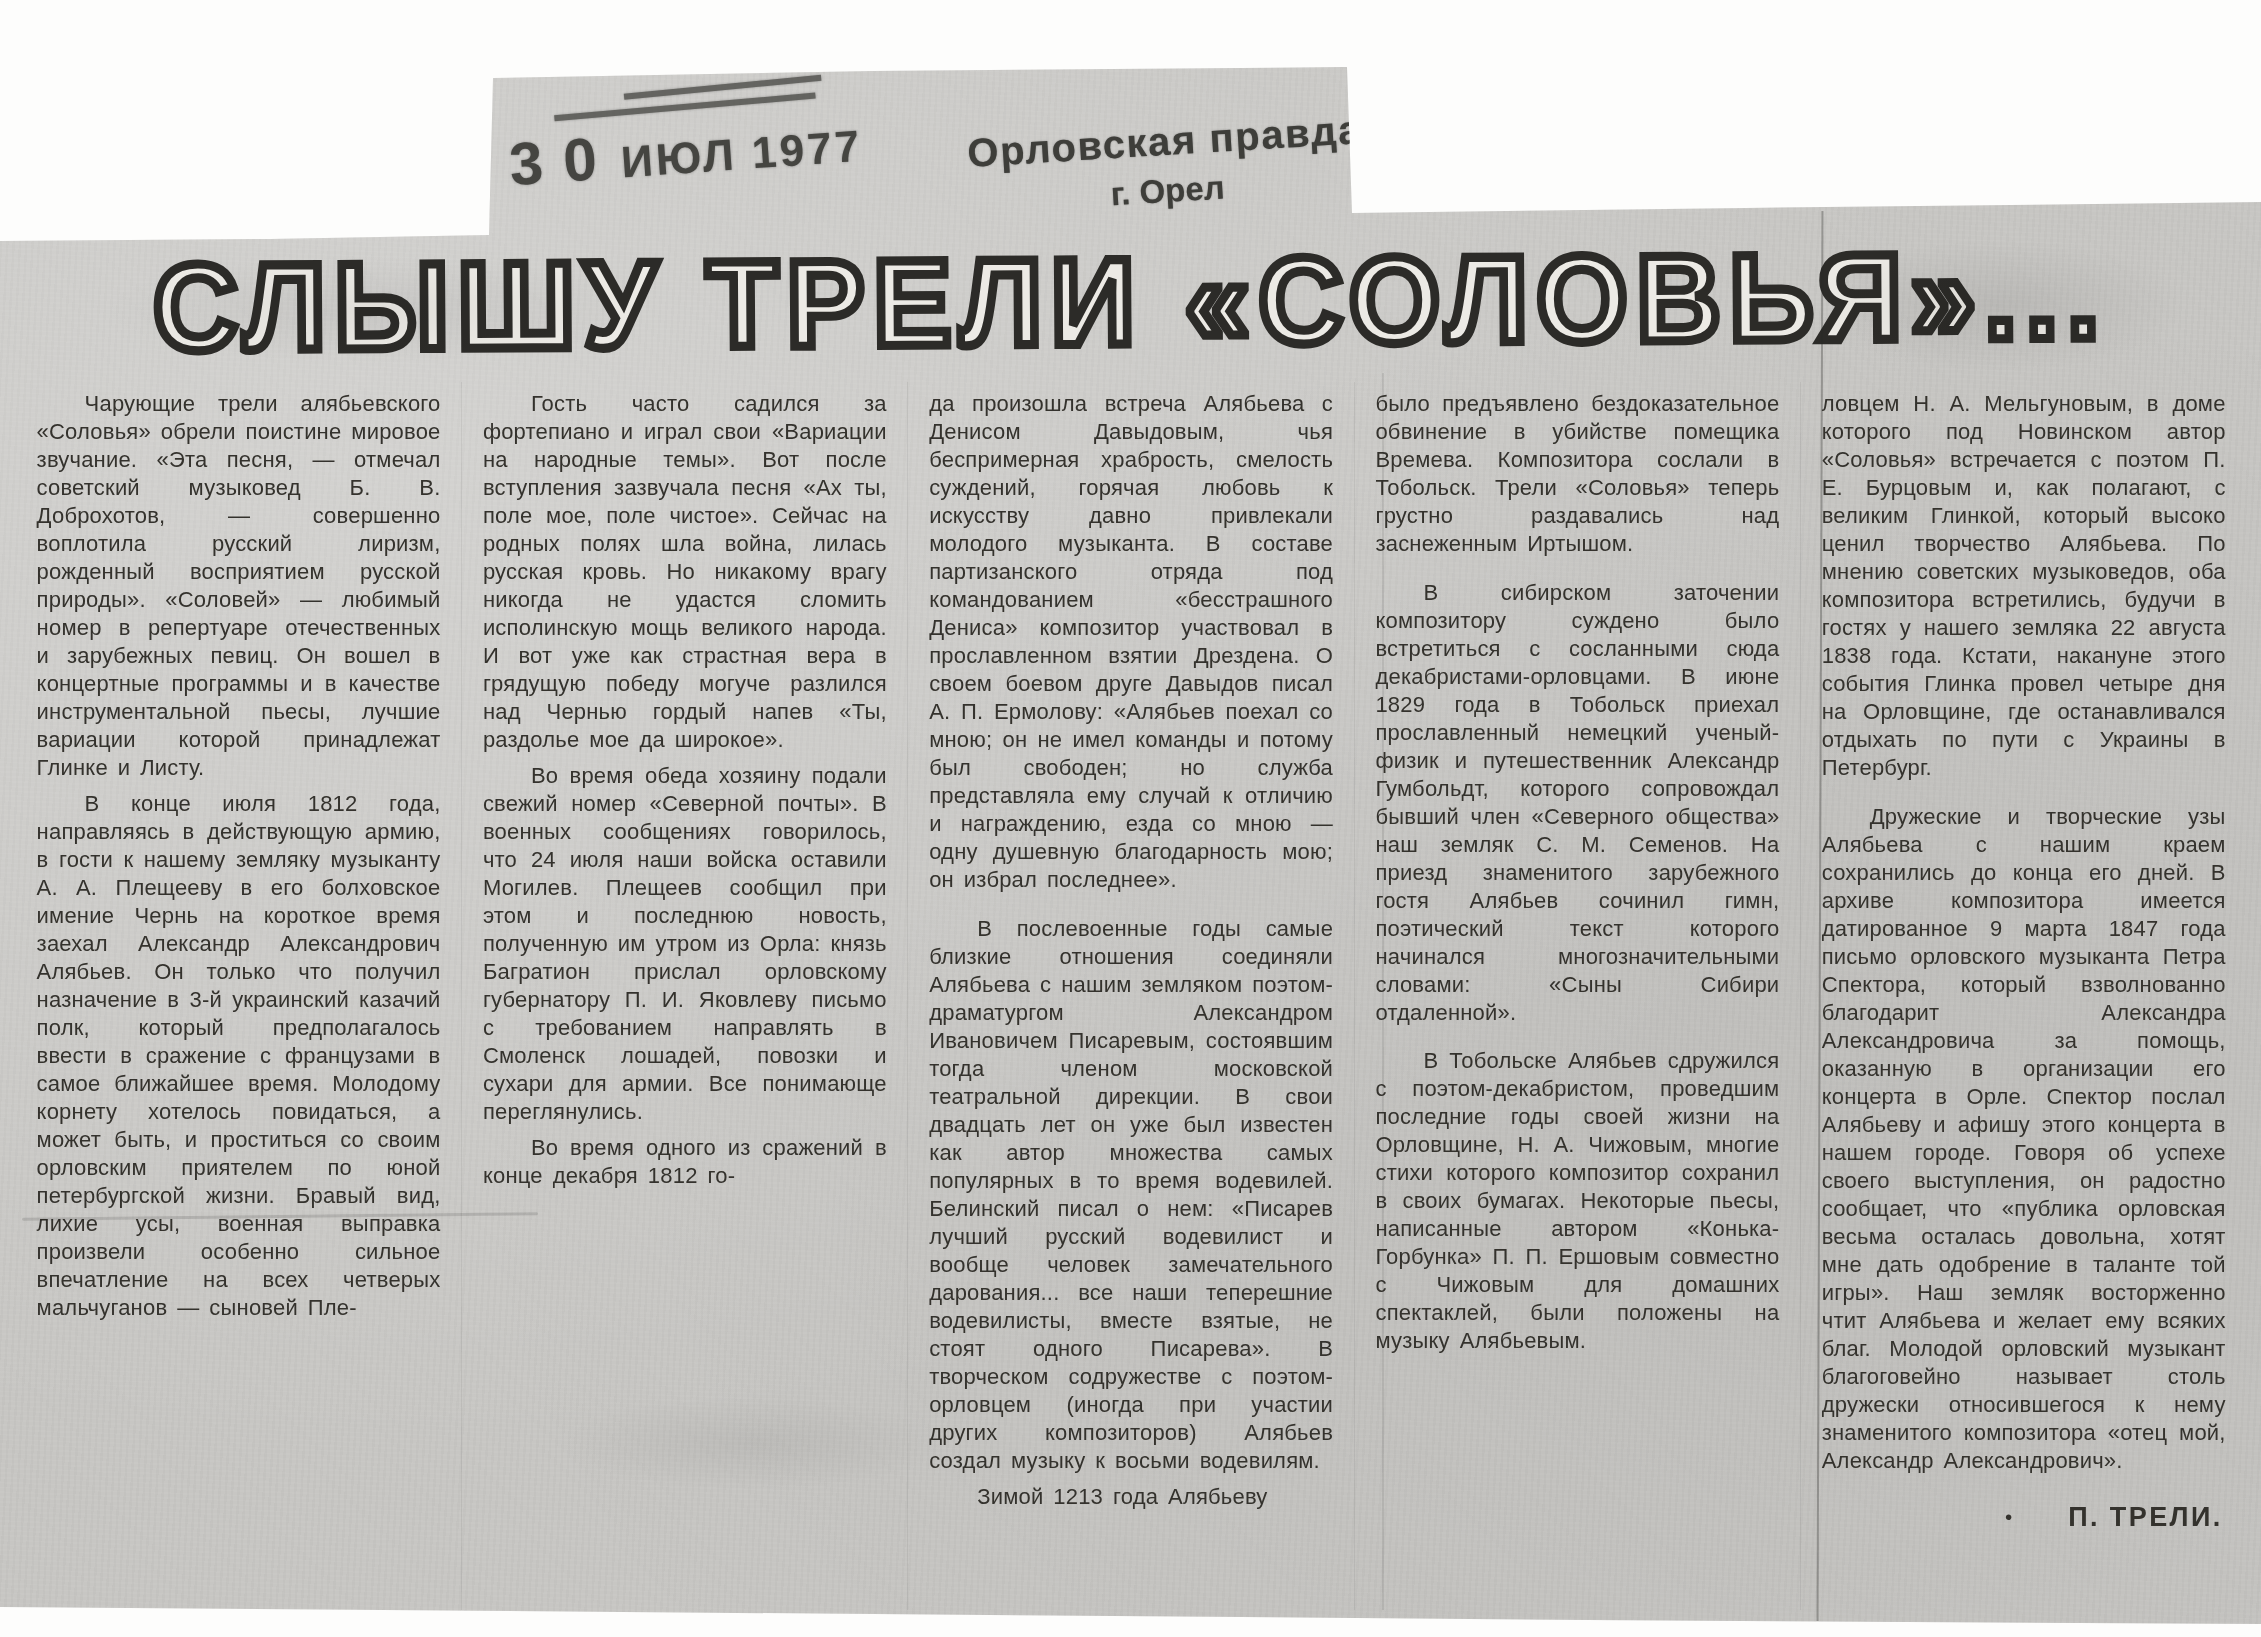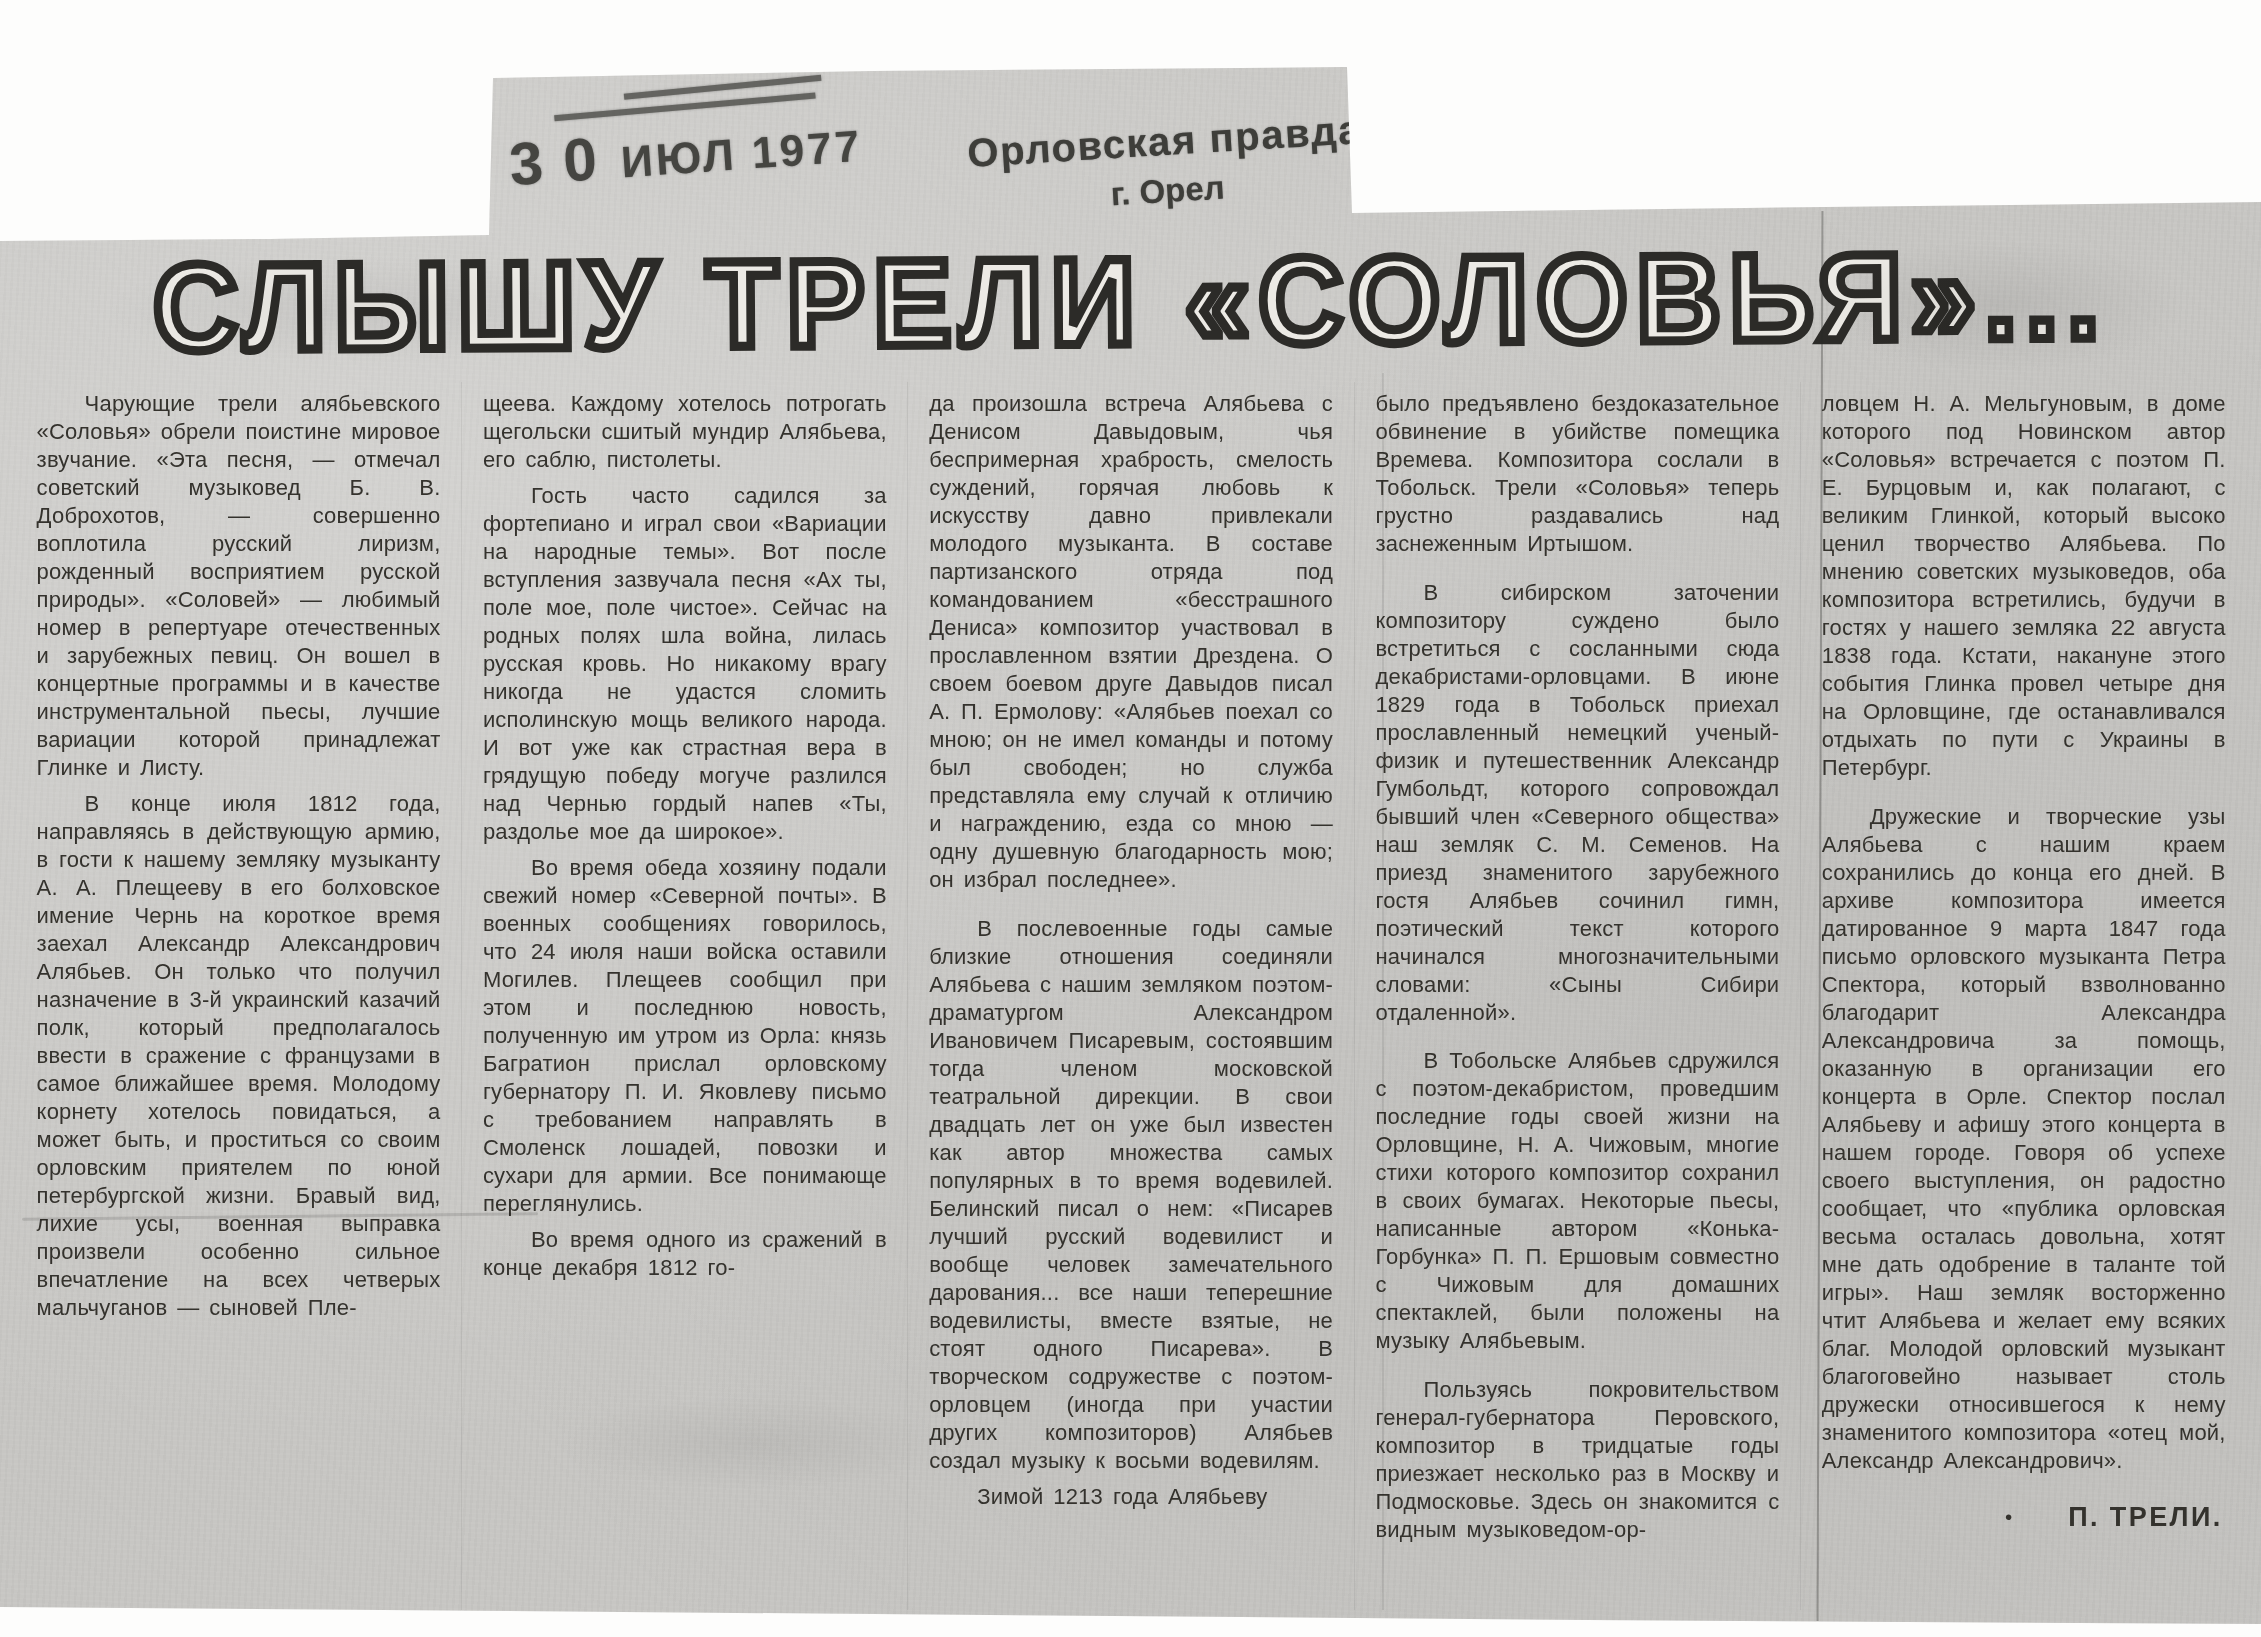--- a/index.html
+++ b/index.html
@@ -85,35 +85,33 @@
     </div>
 
     <div class="headline">СЛЫШУ ТРЕЛИ «СОЛОВЬЯ»...</div>
 
     <div class="columns">
         <div class="column">
           <p class="para indent">Чарующие трели алябьевского «Соловья» обрели поистине мировое звучание. «Эта песня, — отмечал советский музыковед Б. В. Доброхотов, — совершенно воплотила русский лиризм, рожденный восприятием русской природы». «Соловей» — любимый номер в репертуаре отечественных и зарубежных певиц. Он вошел в концертные программы и в качестве инструментальной пьесы, лучшие вариации которой принадлежат Глинке и Листу.</p>
           <p class="para indent">В конце июля 1812 года, направляясь в действующую армию, в гости к нашему земляку музыканту А. А. Плещееву в его болховское имение Чернь на короткое время заехал Александр Александрович Алябьев. Он только что получил назначение в 3-й украинский казачий полк, который предполагалось ввести в сражение с французами в самое ближайшее время. Молодому корнету хотелось повидаться, а может быть, и проститься со своим орловским приятелем по юной петербургской жизни. Бравый вид, лихие усы, военная выправка произвели особенно сильное впечатление на всех четверых мальчуганов — сыновей Пле-</p>
         </div>
         <div class="column">
-          <p class="para">щеева. Каждому хотелось потрогать щегольски сшитый мундир Алябьева, его саблю, пистолеты.</p>
           <p class="para indent">Гость часто садился за фортепиано и играл свои «Вариации на народные темы». Вот после вступления зазвучала песня «Ах ты, поле мое, поле чистое». Сейчас на родных полях шла война, лилась русская кровь. Но никакому врагу никогда не удастся сломить исполинскую мощь великого народа. И вот уже как страстная вера в грядущую победу могуче разлился над Чернью гордый напев «Ты, раздолье мое да широкое».</p>
           <p class="para indent">Во время обеда хозяину подали свежий номер «Северной почты». В военных сообщениях говорилось, что 24 июля наши войска оставили Могилев. Плещеев сообщил при этом и последнюю новость, полученную им утром из Орла: князь Багратион прислал орловскому губернатору П. И. Яковлеву письмо с требованием направлять в Смоленск лошадей, повозки и сухари для армии. Все понимающе переглянулись.</p>
           <p class="para indent">Во время одного из сражений в конце декабря 1812 го-</p>
         </div>
         <div class="column">
           <p class="para">да произошла встреча Алябьева с Денисом Давыдовым, чья беспримерная храбрость, смелость суждений, горячая любовь к искусству давно привлекали молодого музыканта. В составе партизанского отряда под командованием «бесстрашного Дениса» композитор участвовал в прославленном взятии Дрездена. О своем боевом друге Давыдов писал А. П. Ермолову: «Алябьев поехал со мною; он не имел команды и потому был свободен; но служба представляла ему случай к отличию и награждению, езда со мною — одну душевную благодарность мою; он избрал последнее».</p>
           <p class="para indent gap">В послевоенные годы самые близкие отношения соединяли Алябьева с нашим земляком поэтом-драматургом Александром Ивановичем Писаревым, состоявшим тогда членом московской театральной дирекции. В свои двадцать лет он уже был известен как автор множества самых популярных в то время водевилей. Белинский писал о нем: «Писарев лучший русский водевилист и вообще человек замечательного дарования... все наши теперешние водевилисты, вместе взятые, не стоят одного Писарева». В творческом содружестве с поэтом-орловцем (иногда при участии других композиторов) Алябьев создал музыку к восьми водевилям.</p>
           <p class="para indent">Зимой 1213 года Алябьеву</p>
         </div>
         <div class="column">
           <p class="para">было предъявлено бездоказательное обвинение в убийстве помещика Времева. Композитора сослали в Тобольск. Трели «Соловья» теперь грустно раздавались над заснеженным Иртышом.</p>
           <p class="para indent gap">В сибирском заточении композитору суждено было встретиться с сосланными сюда декабристами-орловцами. В июне 1829 года в Тобольск приехал прославленный немецкий ученый-физик и путешественник Александр Гумбольдт, которого сопровождал бывший член «Северного общества» наш земляк С. М. Семенов. На приезд знаменитого зарубежного гостя Алябьев сочинил гимн, поэтический текст которого начинался многозначительными словами: «Сыны Сибири отдаленной».</p>
           <p class="para indent gap">В Тобольске Алябьев сдружился с поэтом-декабристом, проведшим последние годы своей жизни на Орловщине, Н. А. Чижовым, многие стихи которого композитор сохранил в своих бумагах. Некоторые пьесы, написанные автором «Конька-Горбунка» П. П. Ершовым совместно с Чижовым для домашних спектаклей, были положены на музыку Алябьевым.</p>
-          <p class="para indent gap">Пользуясь покровительством генерал-губернатора Перовского, композитор в тридцатые годы приезжает несколько раз в Москву и Подмосковье. Здесь он знакомится с видным музыковедом-ор-</p>
         </div>
         <div class="column">
           <p class="para">ловцем Н. А. Мельгуновым, в доме которого под Новинском автор «Соловья» встречается с поэтом П. Е. Бурцовым и, как полагают, с великим Глинкой, который высоко ценил творчество Алябьева. По мнению советских музыковедов, оба композитора встретились, будучи в гостях у нашего земляка 22 августа 1838 года. Кстати, накануне этого события Глинка провел четыре дня на Орловщине, где останавливался отдыхать по пути с Украины в Петербург.</p>
           <p class="para indent gap">Дружеские и творческие узы Алябьева с нашим краем сохранились до конца его дней. В архиве композитора имеется датированное 9 марта 1847 года письмо орловского музыканта Петра Спектора, который взволнованно благодарит Александра Александровича за помощь, оказанную в организации его концерта в Орле. Спектор послал Алябьеву и афишу этого концерта в нашем городе. Говоря об успехе своего выступления, он радостно сообщает, что «публика орловская весьма осталась довольна, хотят мне дать одобрение в таланте той игры». Наш земляк восторженно чтит Алябьева и желает ему всяких благ. Молодой орловский музыкант благоговейно называет столь дружески относившегося к нему знаменитого композитора «отец мой, Александр Александрович».</p>
           <div class="byline">
             <span class="bullet">•</span>
             <span class="author">П. ТРЕЛИ.</span>
           </div>
         </div>
       </div>

